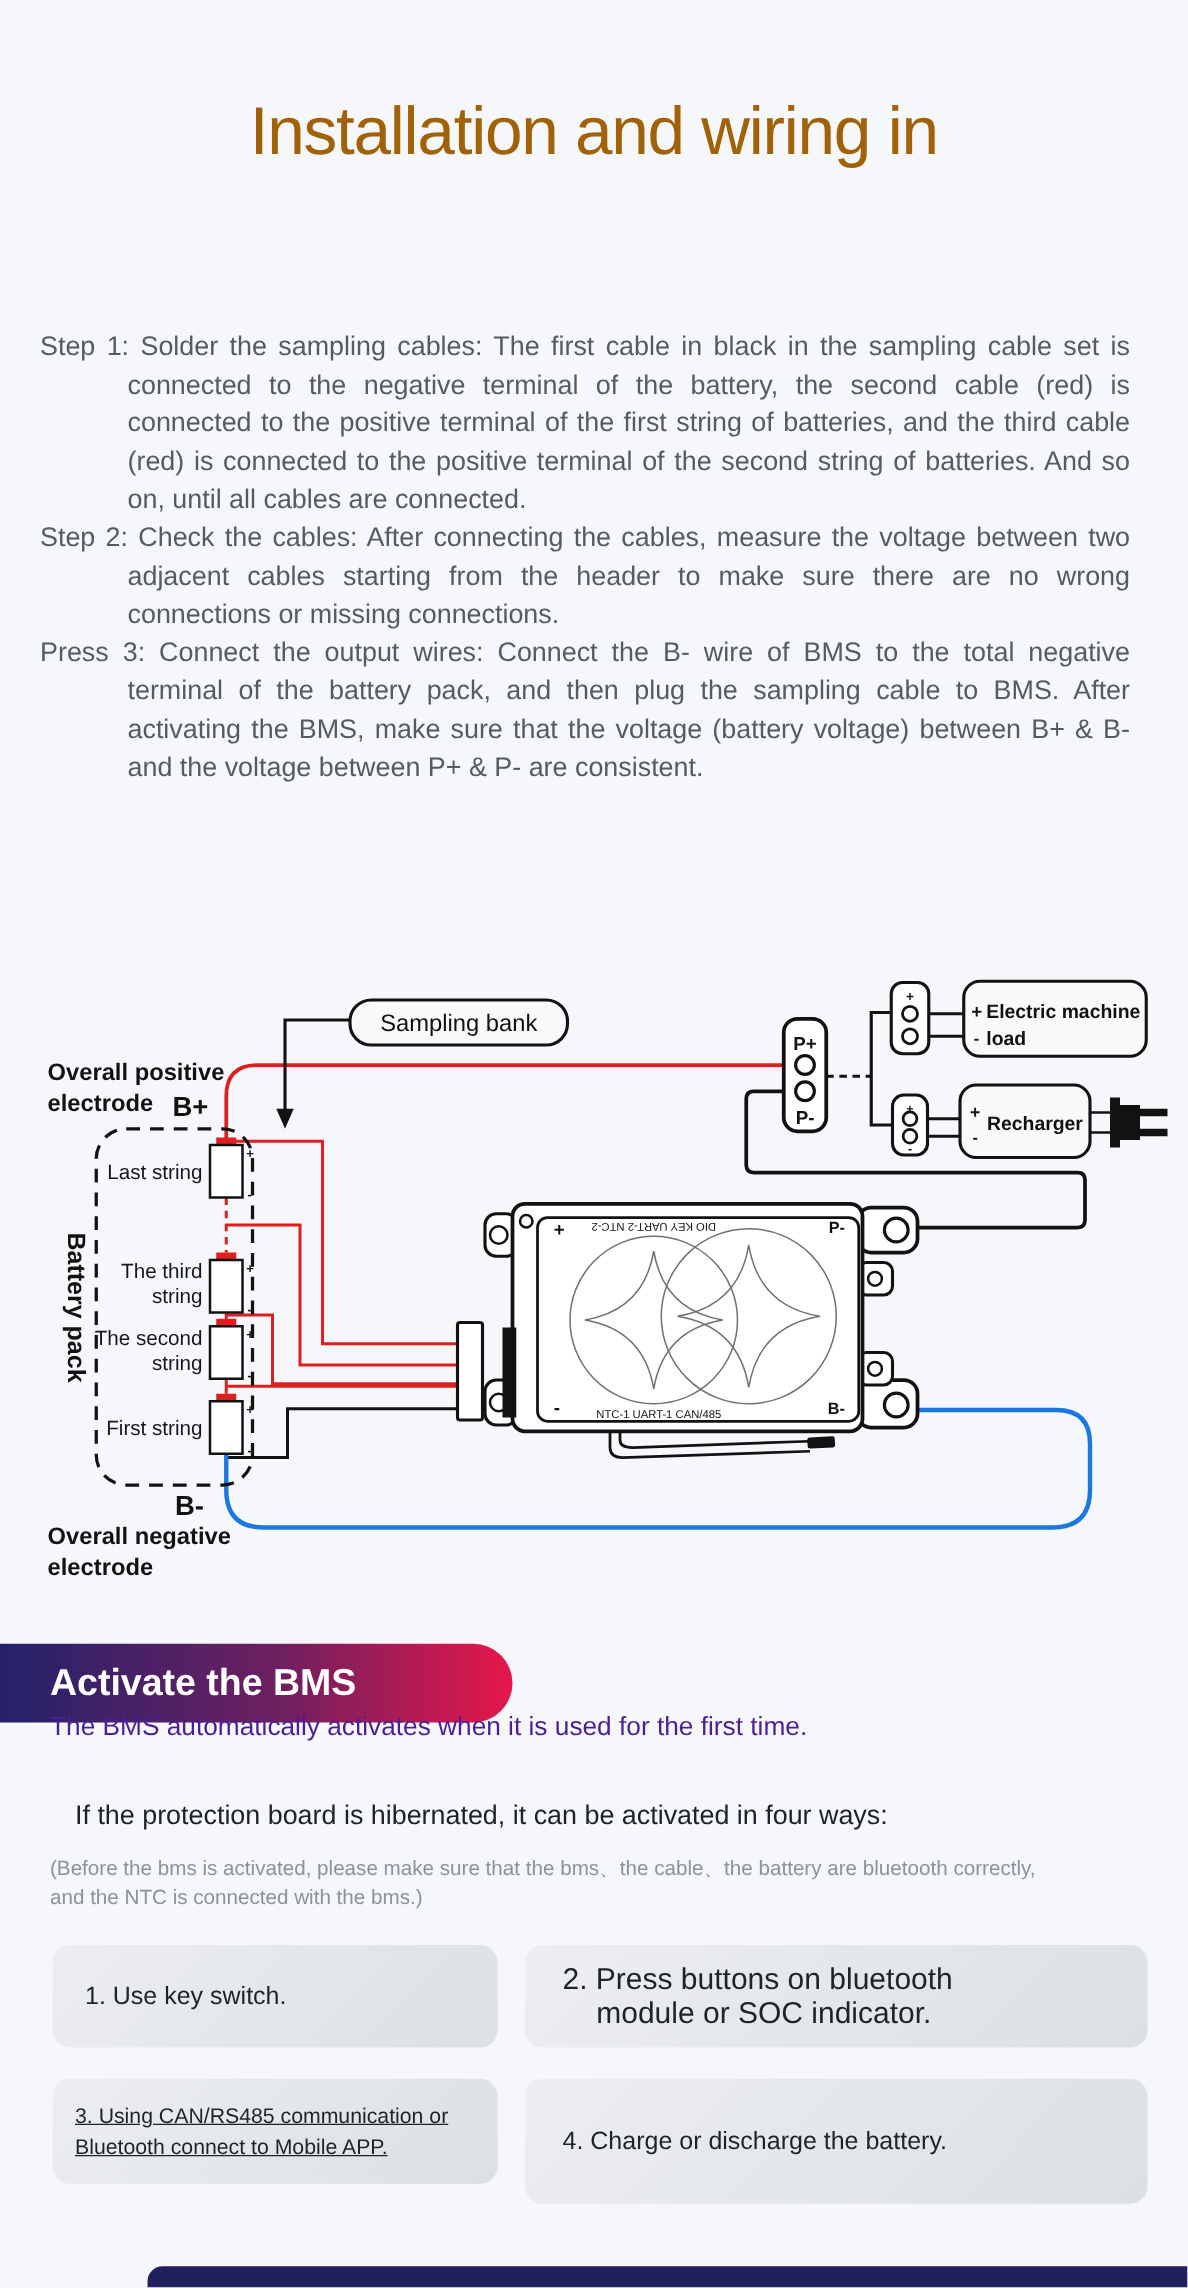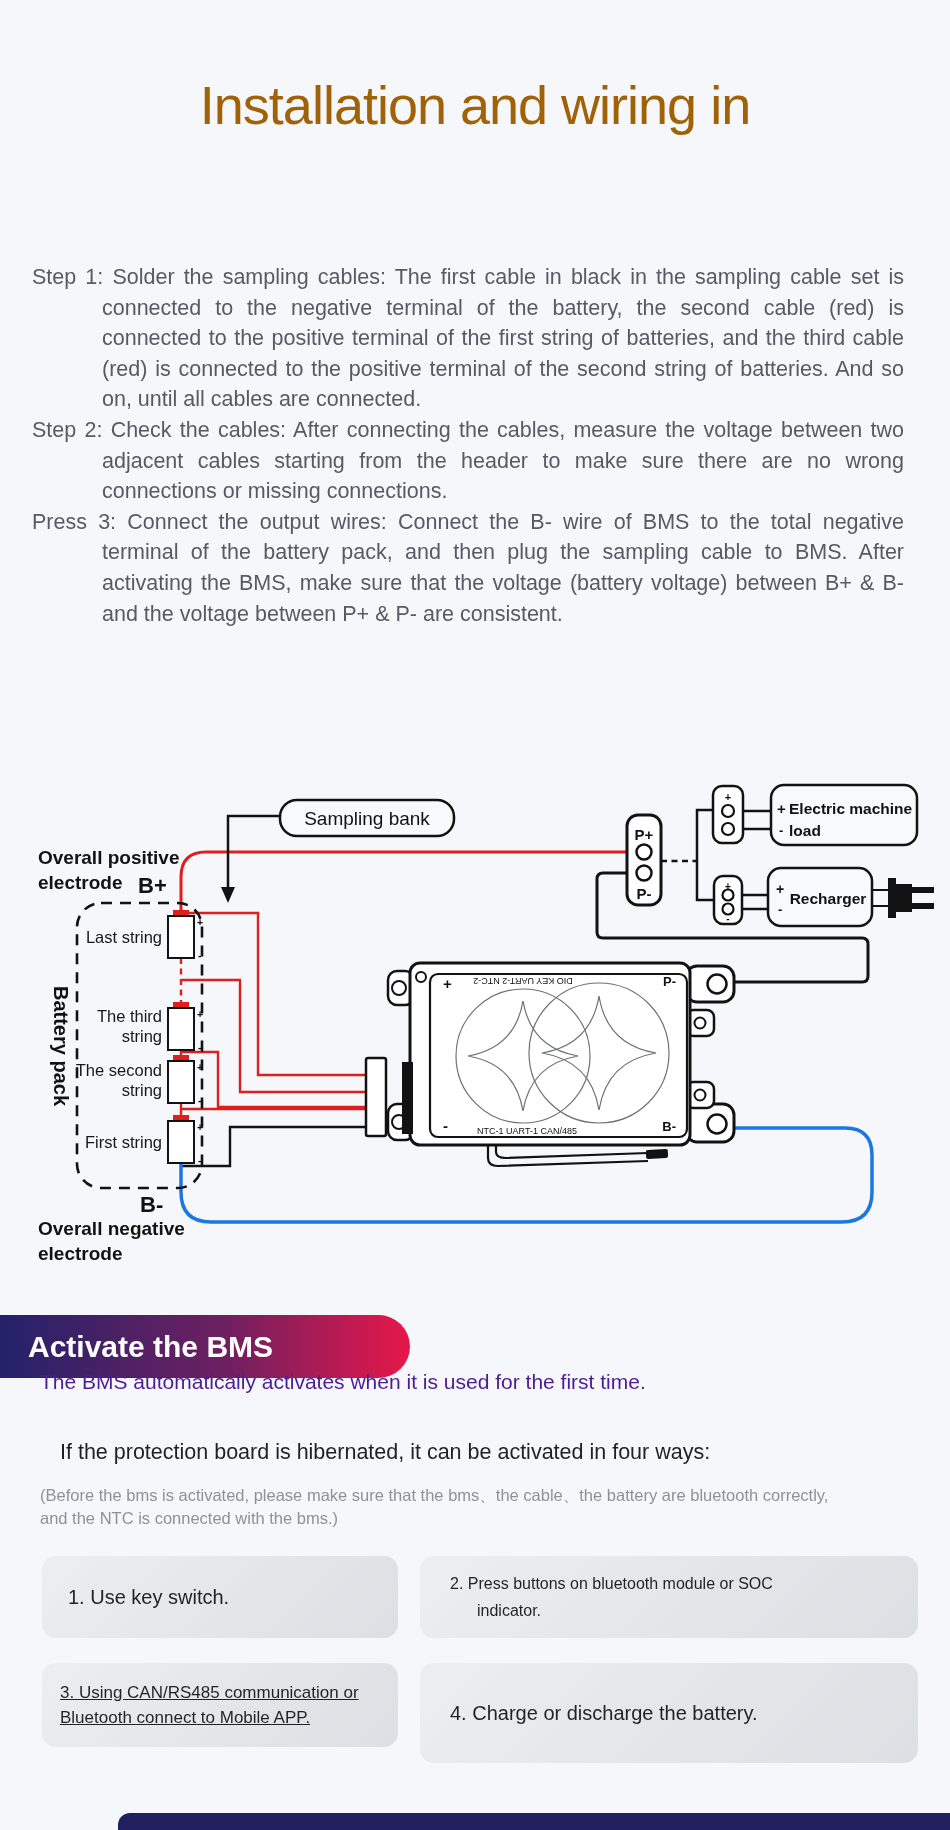--- a/index.html
+++ b/index.html
@@ -8,28 +8,28 @@
   .title{position:absolute;top:74px;left:0;width:950px;text-align:center;
          font-size:54px;line-height:62px;font-weight:400;color:#a16207;letter-spacing:-1px;}
   .steps{position:absolute;top:222px;left:32px;width:872px;font-size:21.5px;line-height:30.6px;
          color:#565b63;text-align:justify;margin-top:40px;}
   .step{margin:0;padding-left:70px;text-indent:-70px;}
   .diagram{position:absolute;top:760px;left:0;}
   svg text{font-family:"Liberation Sans",sans-serif;}
   .banner{position:absolute;top:1315px;left:0;width:410px;height:63px;
           background:linear-gradient(90deg,#24226a,#6e2060 55%,#e6174a);
           border-radius:0 40px 40px 0;display:flex;align-items:center;}
-  .banner span{color:#ffffff;font-size:30px;font-weight:700;padding-left:28px;}
+  .banner span{color:#ffffff;font-size:30px;font-weight:700;padding-left:40px;}
   .headline-red{position:absolute;top:1370px;left:40px;font-size:21px;color:#4c1d95;}
   .headline-dark{position:absolute;top:1440px;left:40px;font-size:21.5px;color:#1e2125;margin-left:20px;}
   .note{position:absolute;top:1484px;left:40px;width:800px;font-size:16.5px;line-height:22.5px;color:#8c929a;}
   .method{position:absolute;background:linear-gradient(135deg,#eceef1,#dcdfe3);
           border-radius:14px;display:flex;align-items:center;color:#1f2327;}
   .m1{left:42px;top:1556px;width:356px;height:82px;font-size:20px;padding-left:26px;box-sizing:border-box;}
-  .m2{left:420px;top:1556px;width:498px;height:82px;font-size:16px;padding-left:30px;box-sizing:border-box;}
+  .m2{left:420px;top:1556px;width:498px;height:82px;font-size:24px;padding-left:30px;box-sizing:border-box;}
   .m2 span{display:inline-block;max-width:320px;padding-left:27px;text-indent:-27px;line-height:27px;}
   .m3{left:42px;top:1663px;width:356px;height:84px;font-size:17px;padding:0 18px;box-sizing:border-box;line-height:25px;text-decoration:underline;}
   .m4{left:420px;top:1663px;width:498px;height:100px;font-size:20px;padding-left:30px;box-sizing:border-box;}
   .bottom-bar{position:absolute;left:118px;top:1813px;width:832px;height:17px;
               background:#20205f;border-radius:12px 0 0 0;}
 </style>
 </head>
 <body>
 
 <div class="page">

